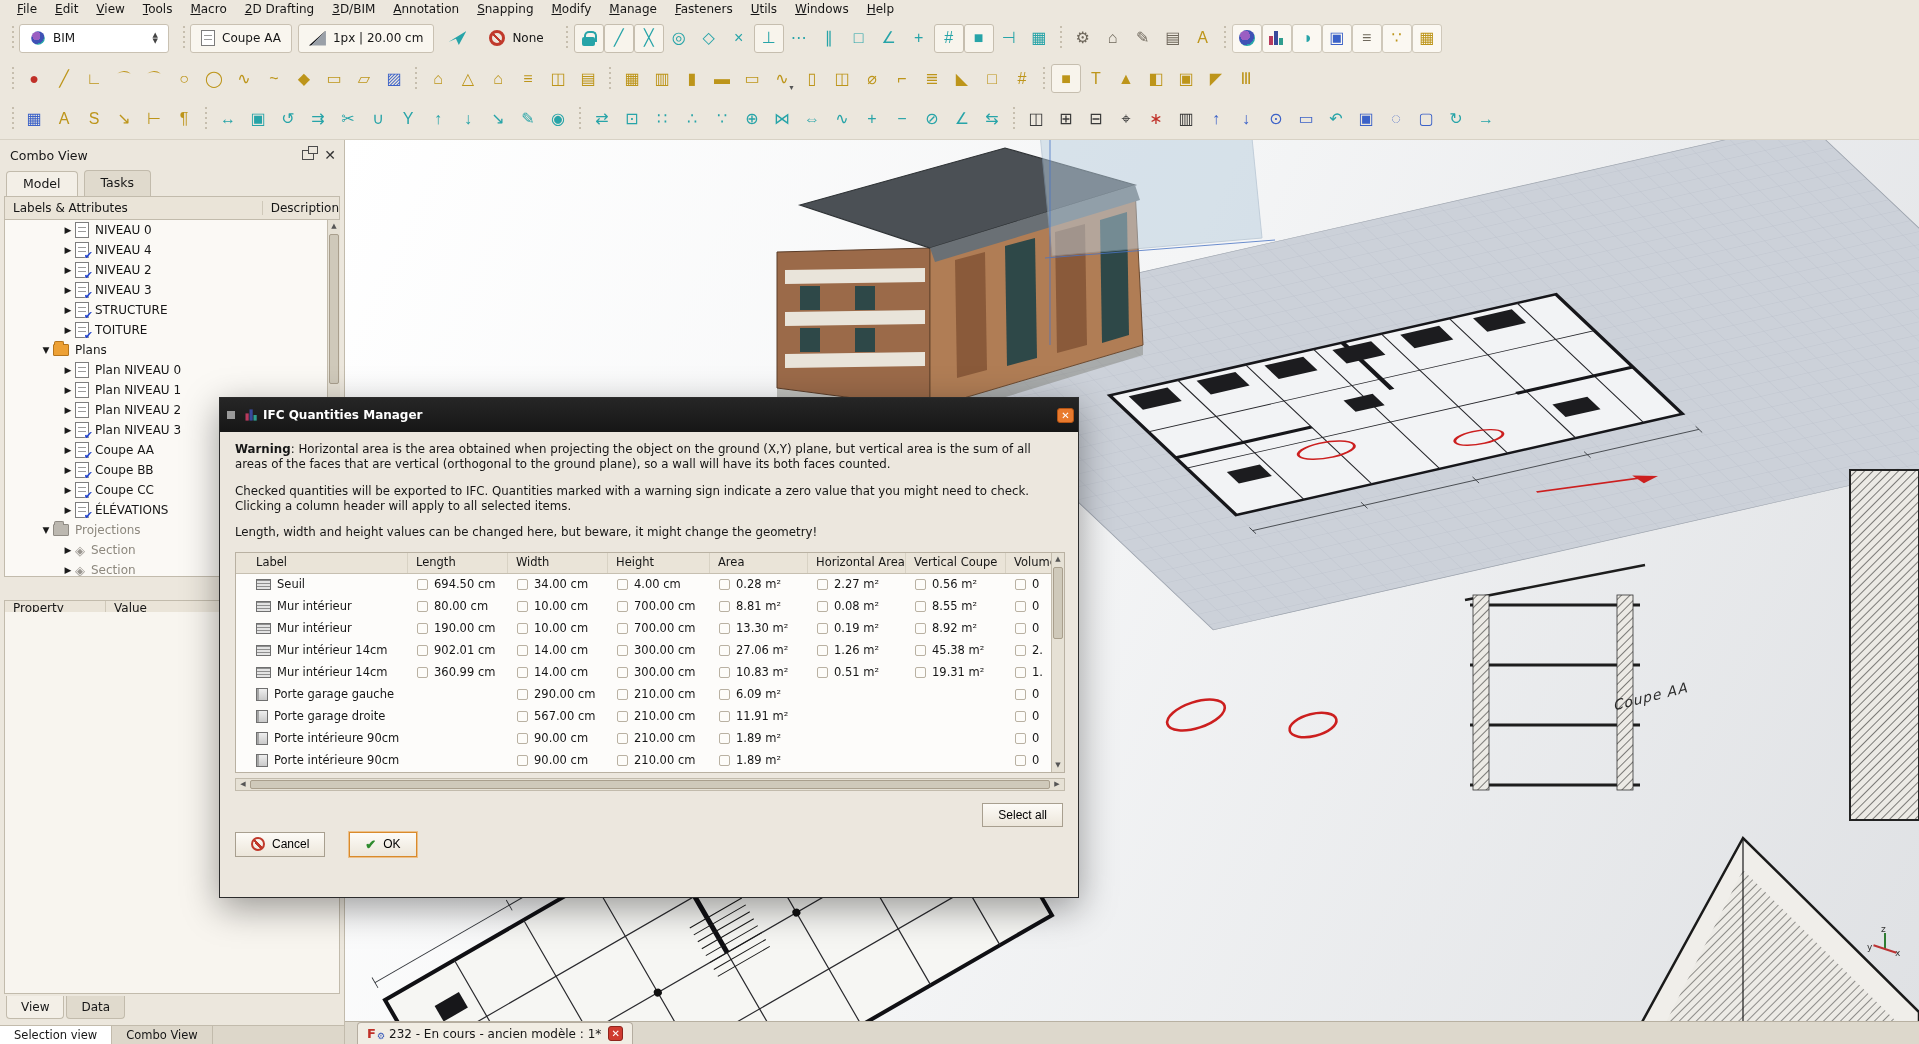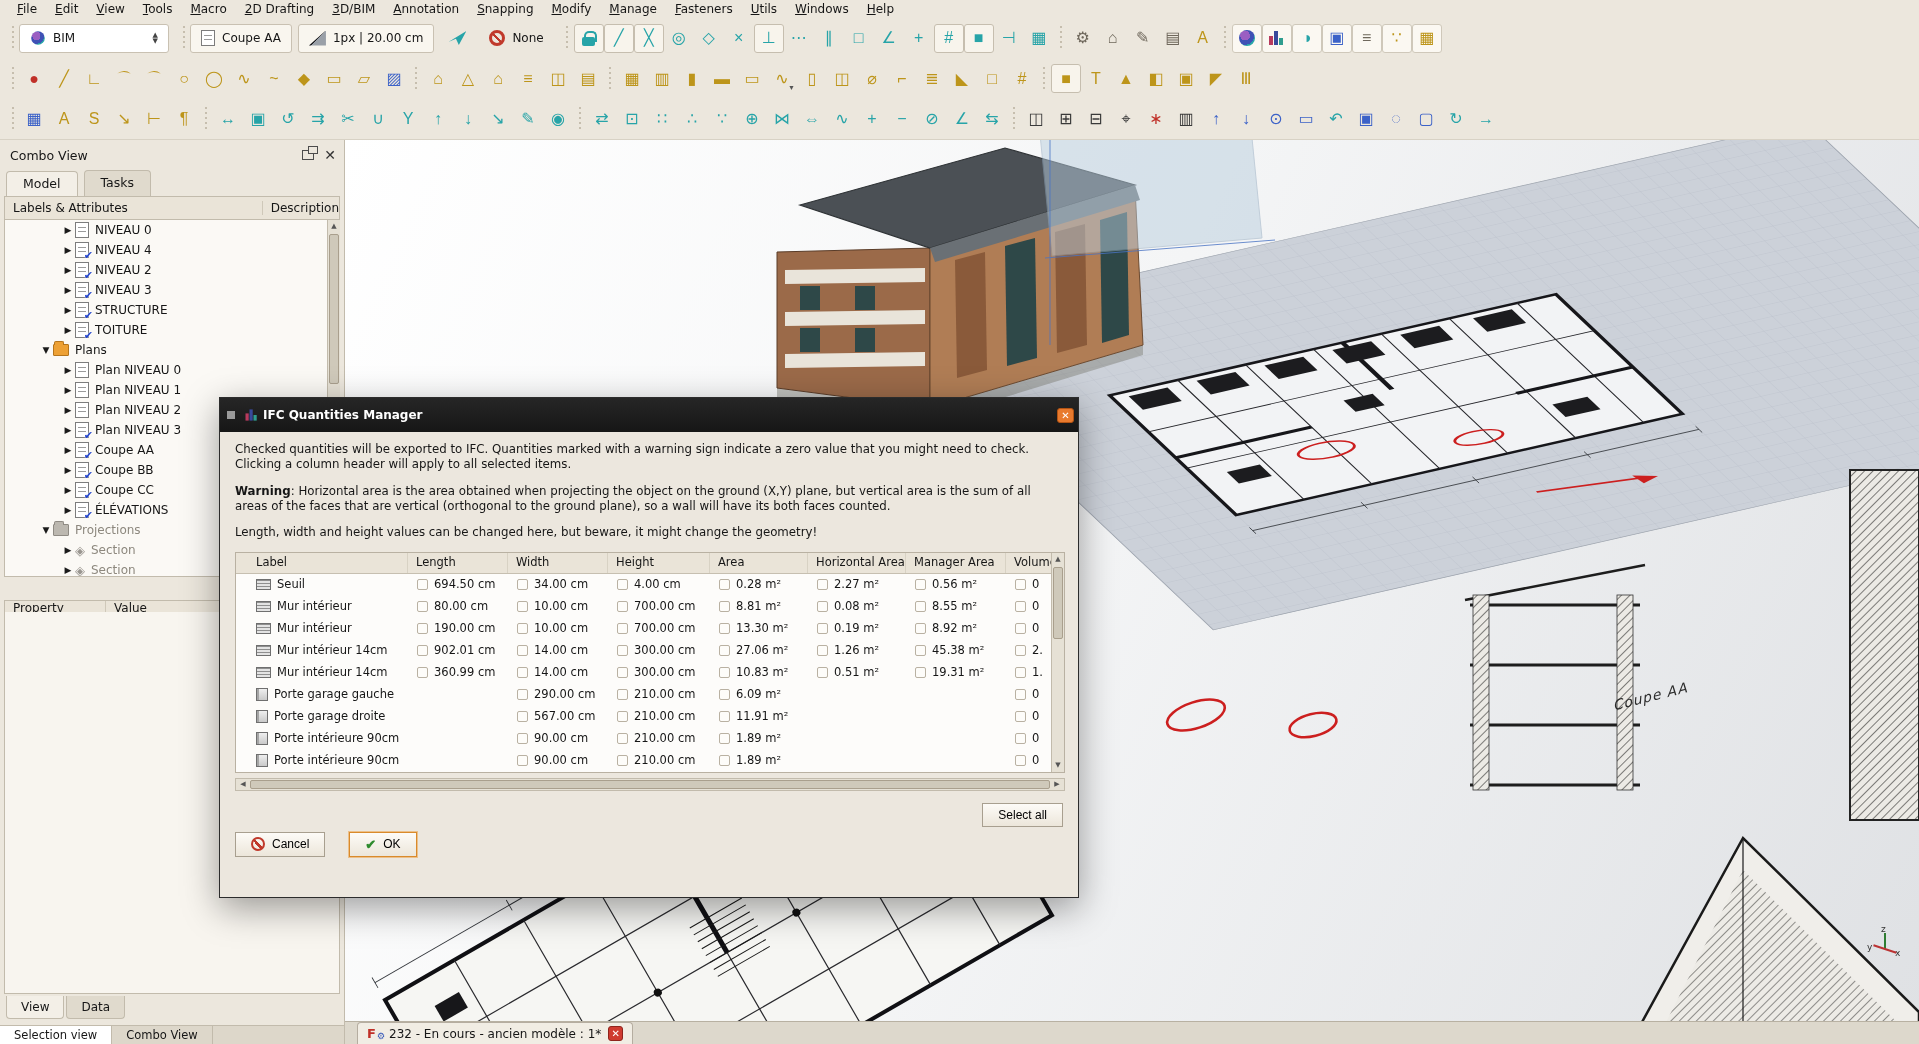--- a/index.html
+++ b/index.html
@@ -791,32 +791,32 @@
   </div>
 
   <div class="dialog">
     <div class="dlg-title">
       <span class="dlg-menu"></span>
       <span class="shape-bars"></span>
       <span>IFC Quantities Manager</span>
       <span class="dlg-close">✕</span>
     </div>
     <div class="dlg-body">
+      <p><b>Warning</b><span>: Horizontal area is the area obtained when projecting the object on the ground (X,Y) plane, but vertical area is the sum of all areas of the faces that are vertical (orthogonal to the ground plane), so a wall will have its both faces counted.</span></p>
       <p>Checked quantities will be exported to IFC. Quantities marked with a warning sign indicate a zero value that you might need to check. Clicking a column header will apply to all selected items.</p>
-      <p><b>Warning</b><span>: Horizontal area is the area obtained when projecting the object on the ground (X,Y) plane, but vertical area is the sum of all areas of the faces that are vertical (orthogonal to the ground plane), so a wall will have its both faces counted.</span></p>
       <p>Length, width and height values can be changed here, but beware, it might change the geometry!</p>
       <div class="tablewrap">
         <div class="thead" id="thead">
             <span class="th c0">Label</span>
             <span class="th c1">Length</span>
             <span class="th c2">Width</span>
             <span class="th c3">Height</span>
             <span class="th c4">Area</span>
             <span class="th c5">Horizontal Area</span>
-            <span class="th c6">Manager Area</span>
+            <span class="th c6">Vertical Coupe</span>
             <span class="th c7">Volume</span>
           </div>
         <div id="tbody">
             <div class="trow">
               <span class="cell c0">
                 <span class="wall-ic"></span>
                 <span>Seuil</span>
               </span>
               <span class="cell c1">
                 <span class="cb-s"></span>

